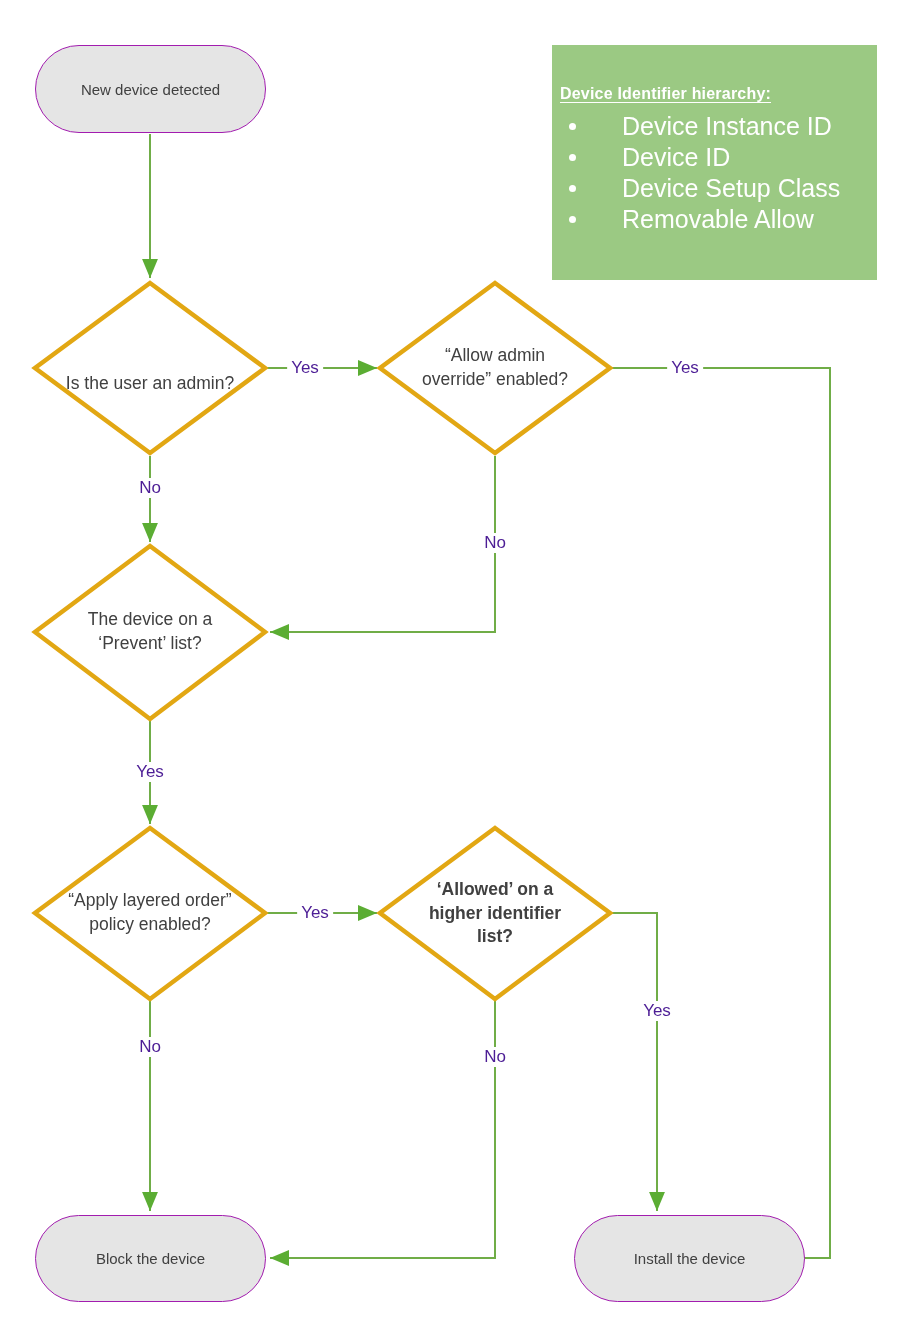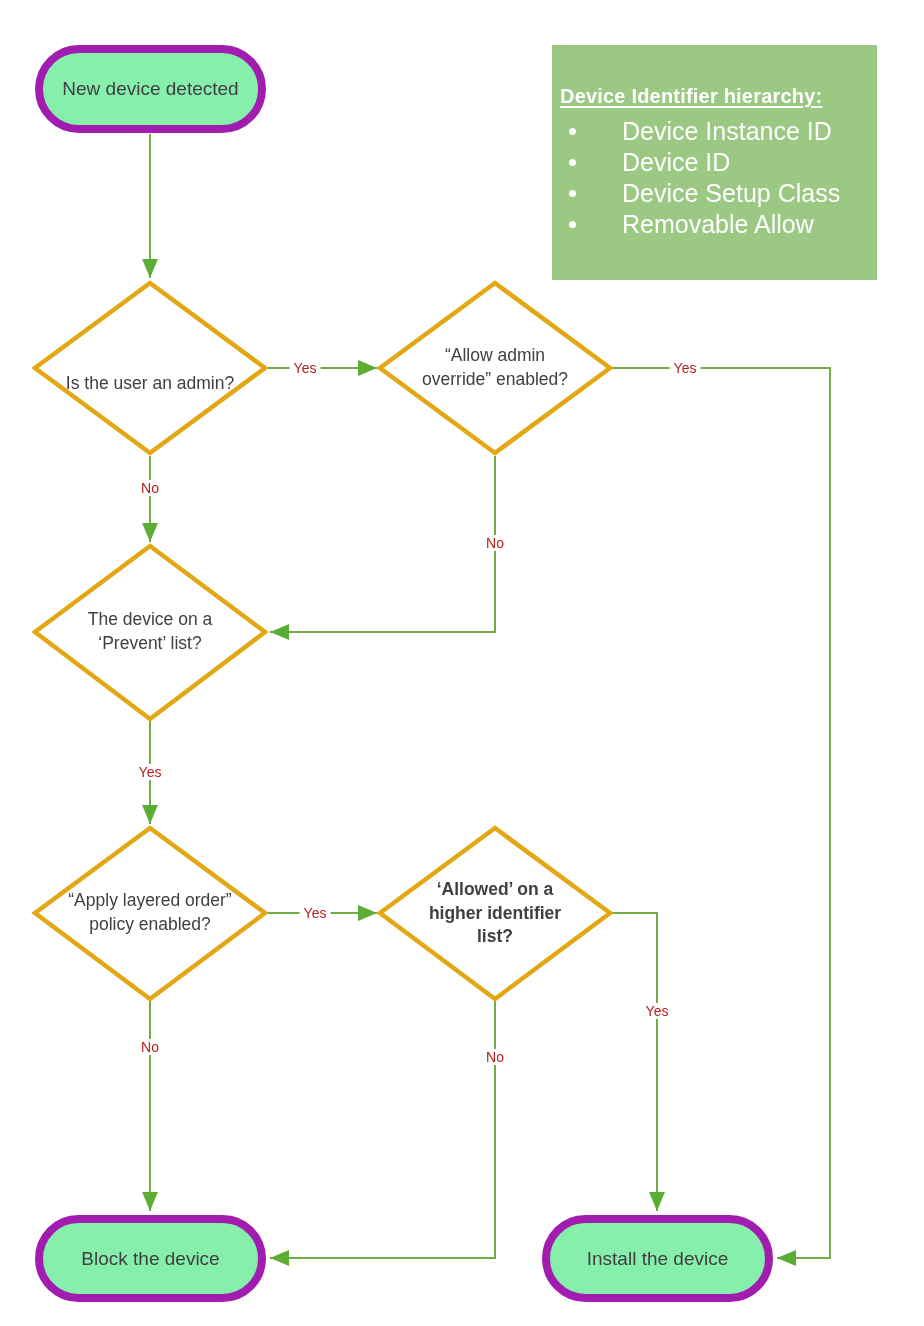--- a/index.html
+++ b/index.html
@@ -4,45 +4,45 @@
 <style>
   html,body { margin:0; padding:0; background:#ffffff; }
   .canvas {
     position:relative; width:924px; height:1326px; background:#ffffff;
     font-family:"Liberation Sans", sans-serif; overflow:hidden;
   }
   svg.wires { position:absolute; left:0; top:0; }
   .wire { fill:none; stroke:#70AD47; stroke-width:2; }
   .diamond { fill:#ffffff; stroke:#E2A713; stroke-width:4.5; stroke-linejoin:miter; }
   .terminal {
-    position:absolute; box-sizing:border-box; background:#86efac;
-    border:8px solid #a21caf; border-radius:46px;
+    position:absolute; box-sizing:border-box; background:#e5e5e5;
+    border:1px solid #a21caf; border-radius:46px;
     display:flex; align-items:center; justify-content:center;
-    color:#404040; font-size:19px;
+    color:#404040; font-size:15px;
   }
   .node-start   { left:35px;  top:45px;   width:231px; height:88px; }
   .node-block   { left:35px;  top:1215px; width:231px; height:87px; }
-  .node-install { left:542px; top:1215px; width:231px; height:87px; }
+  .node-install { left:574px; top:1215px; width:231px; height:87px; }
   .dlabel {
     position:absolute; width:172px; transform:translate(-50%,-50%);
     text-align:center; color:#404040; font-size:17.5px; line-height:1.35;
   }
   .elabel {
     position:absolute; transform:translate(-50%,-50%);
-    background:#ffffff; color:#b91c1c; font-size:14px; padding:0 4px;
+    background:#ffffff; color:#4c1d95; font-size:17px; padding:0 4px;
     white-space:nowrap;
     text-align:center;
   }
   .infobox {
     position:absolute; left:552px; top:45px; width:325px; height:235px;
     box-sizing:border-box; background:#9BC983; color:#ffffff;
     padding:40px 8px 0 8px;
   }
   .infobox-title {
-    font-weight:bold; font-size:20px; text-decoration:underline;
+    font-weight:bold; font-size:16px; text-decoration:underline;
     text-underline-offset:3px; margin-bottom:8px; letter-spacing:0.2px;
   }
   .infobox ul { list-style:none; margin:2px 0 0 0; padding:0; }
   .infobox li { position:relative; padding-left:62px; font-size:25px; line-height:31px; }
   .infobox li::before {
     content:""; position:absolute; left:9px; top:12px;
     width:7px; height:7px; border-radius:50%; background:#ffffff;
   }
 </style>
 </head>

